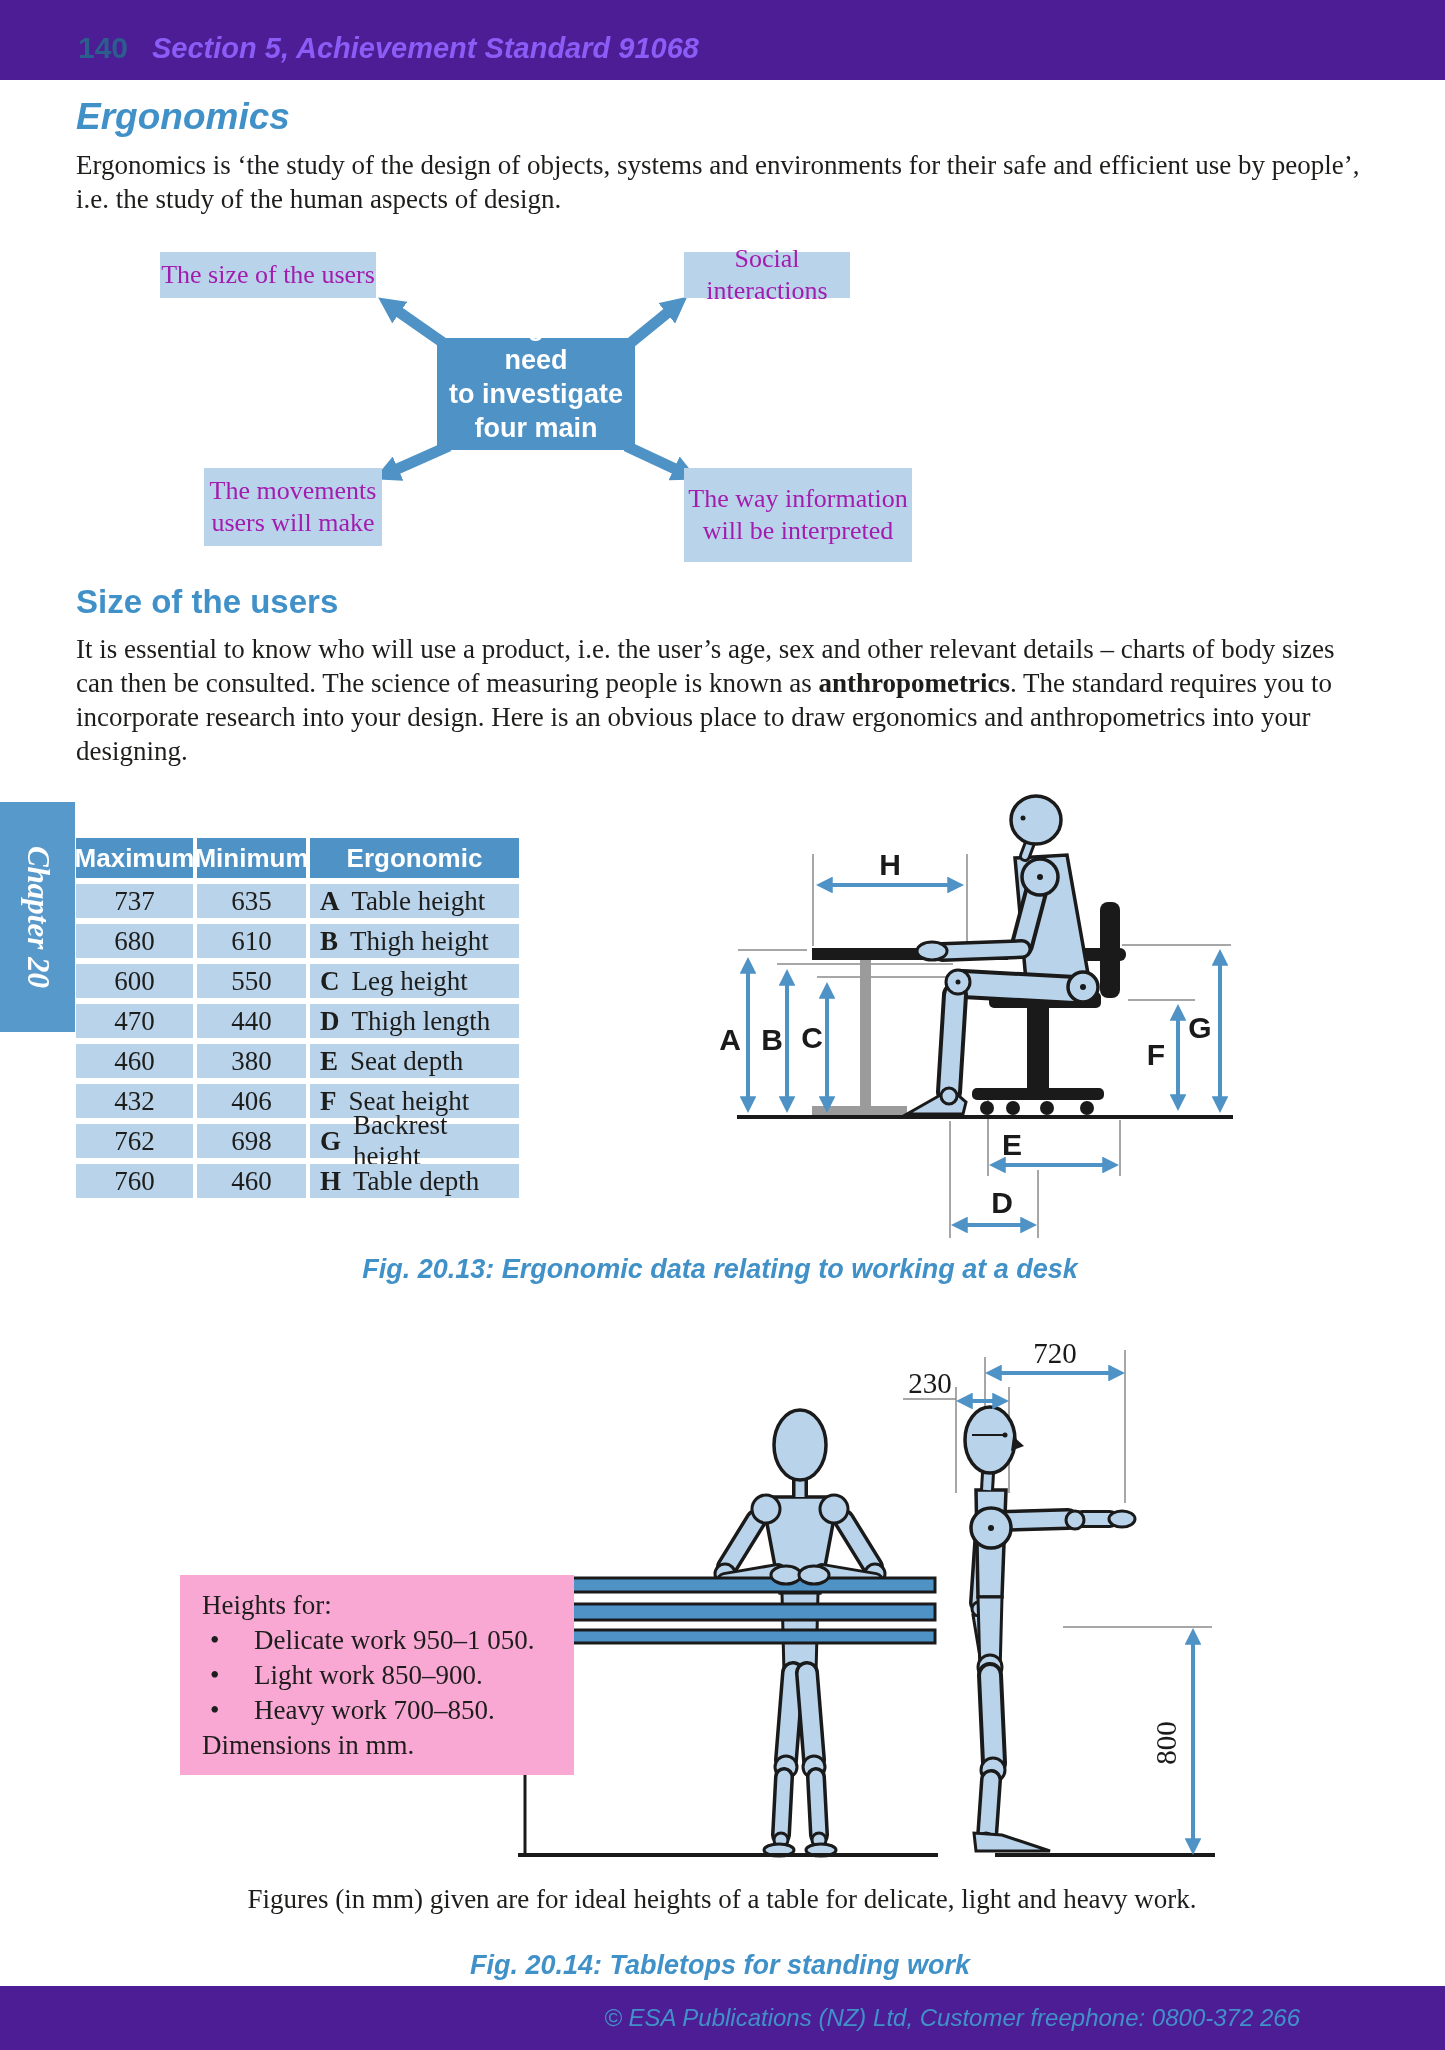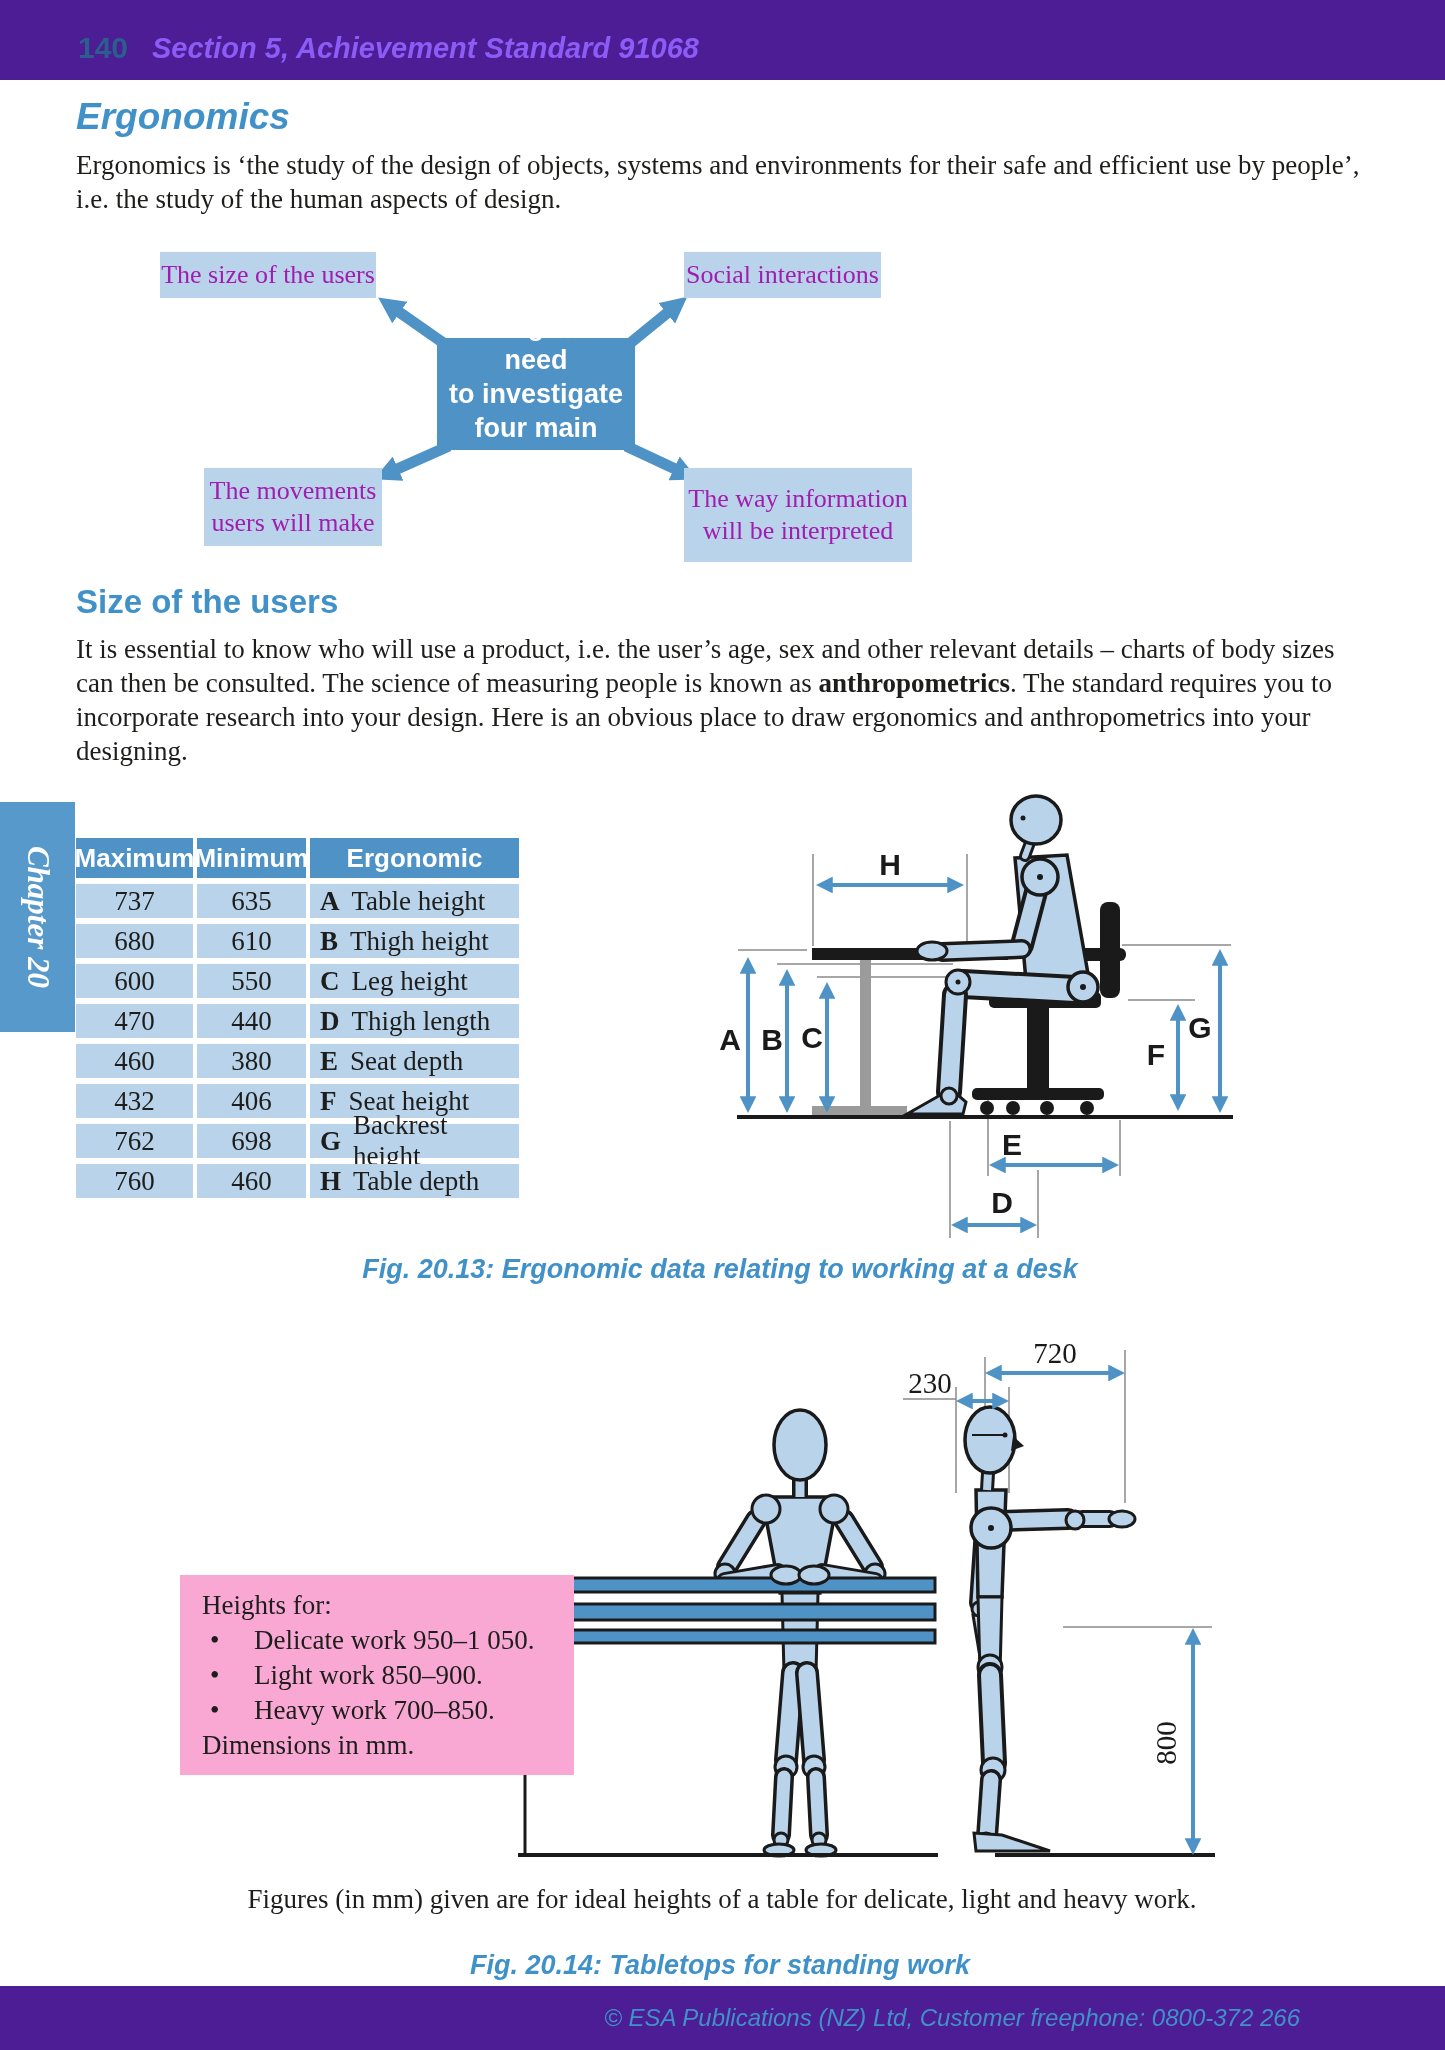--- a/index.html
+++ b/index.html
@@ -52,21 +52,21 @@
       <marker id="bigarr" viewBox="0 0 10 10" refX="5" refY="5" markerWidth="2.4" markerHeight="2.4" orient="auto-start-reverse">
         <path d="M0,0 L10,5 L0,10 Z" fill="#4e92c6"></path>
       </marker>
     </defs>
     <line x1="377" y1="104" x2="314" y2="60" stroke="#4e92c6" stroke-width="11" marker-end="url(#bigarr)"></line>
     <line x1="548" y1="104" x2="602" y2="60" stroke="#4e92c6" stroke-width="11" marker-end="url(#bigarr)"></line>
     <line x1="374" y1="201" x2="311" y2="229" stroke="#4e92c6" stroke-width="11" marker-end="url(#bigarr)"></line>
     <line x1="551" y1="201" x2="611" y2="229" stroke="#4e92c6" stroke-width="11" marker-end="url(#bigarr)"></line>
   </svg>
   <div class="abs lightbox" style="left:160px;top:252px;width:216px;height:46px;">The size of the users</div>
-  <div class="abs lightbox" style="left:684px;top:252px;width:197px;height:46px;">Social interactions</div>
+  <div class="abs lightbox" style="left:684px;top:252px;width:166px;height:46px;">Social interactions</div>
   <div class="abs centerbox" style="left:437px;top:338px;width:198px;height:112px;">
     <span>Designers need</span>
     <span>to investigate</span>
     <span>four main factors</span>
   </div>
   <div class="abs lightbox" style="left:204px;top:468px;width:178px;height:78px;flex-direction:column;justify-content:center;">
     <span>The movements</span>
     <span>users will make</span>
   </div>
   <div class="abs lightbox" style="left:684px;top:468px;width:228px;height:94px;flex-direction:column;">

